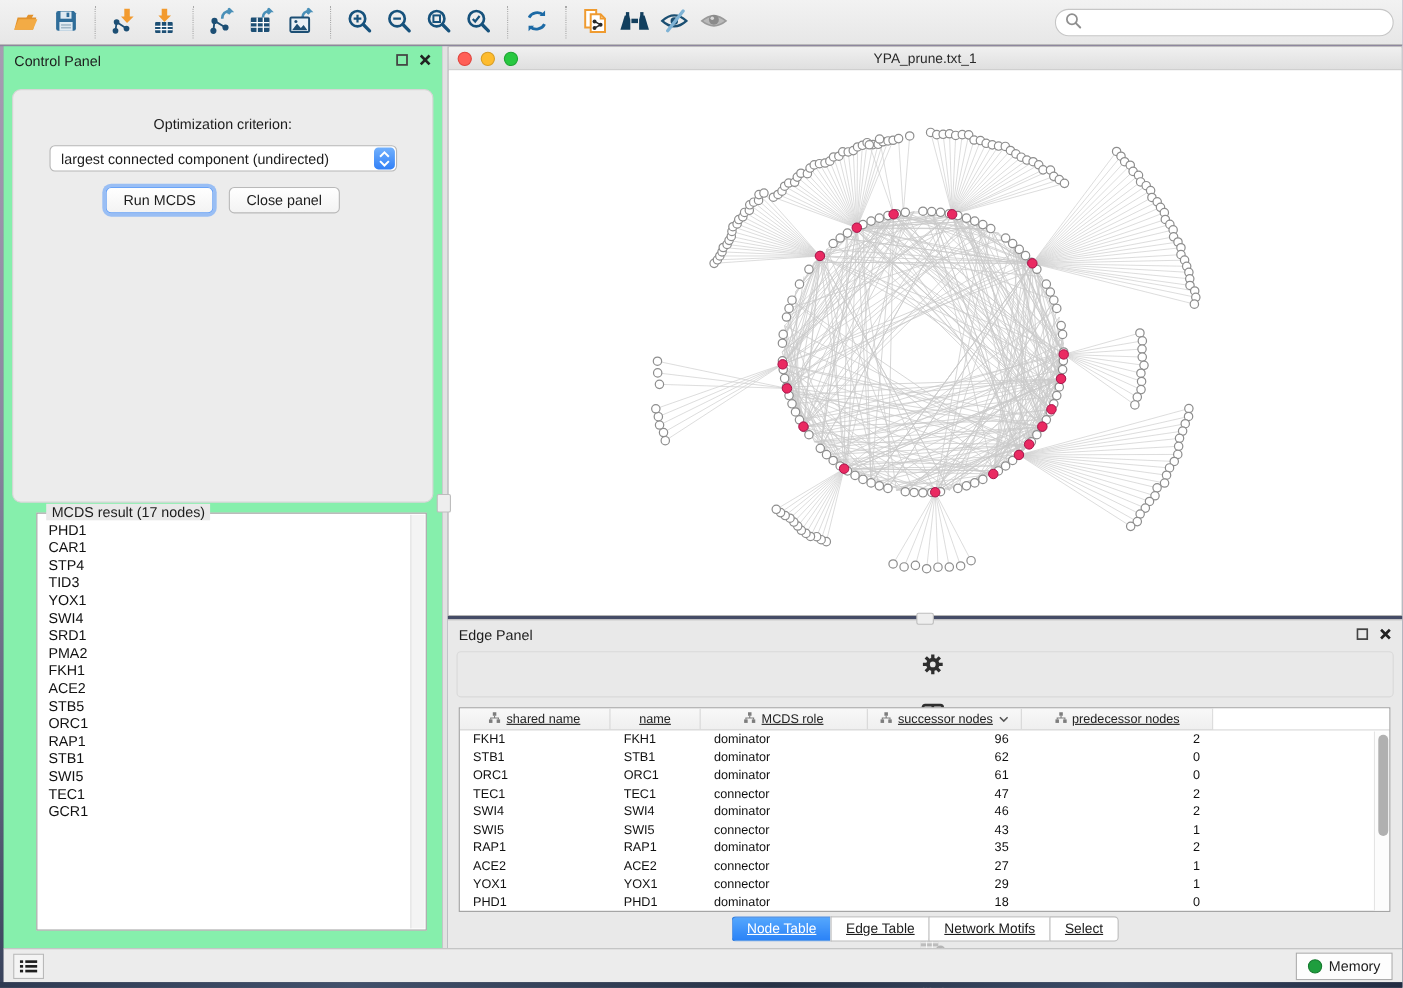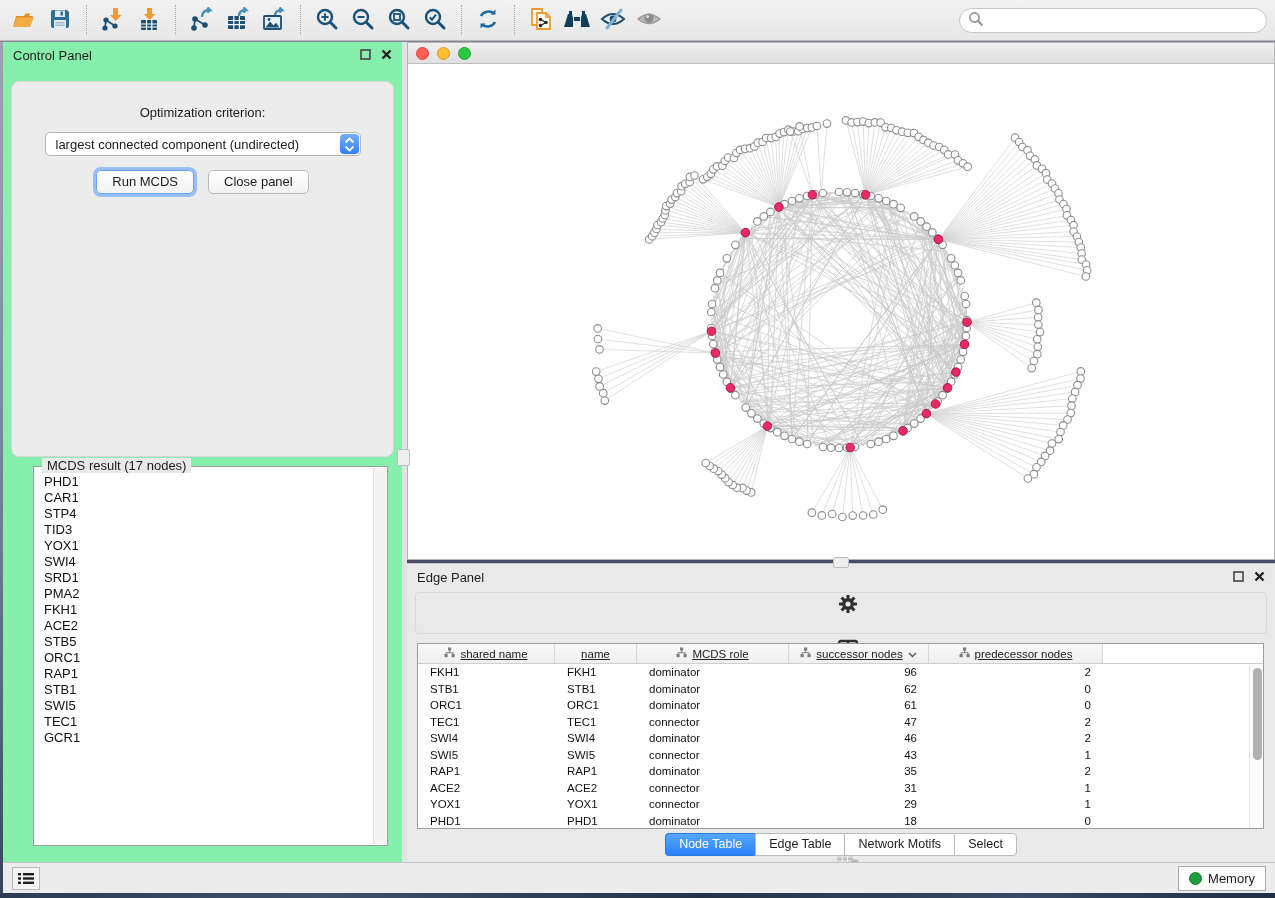--- a/index.html
+++ b/index.html
@@ -103,21 +103,21 @@
   .dt-hcell {
     display:flex; align-items:center; justify-content:center; gap:5px;
     font-size:11.5px; color:#222; border-right:1px solid #d8d8d8; overflow:hidden;text-decoration:underline;
   }
   .dt-row { display:flex; height:16.5px; align-items:center; }
   .dt-cell { font-size:11.5px; color:#111; padding:0 12px; overflow:hidden; white-space:nowrap; }
   .dt-cell.num { text-align:right; }
   .dt-scroll { position:absolute; top:21px; right:0; bottom:0; width:14px; background:#fcfcfc; border-left:1px solid #e4e4e4; }
   .dt-thumb { position:absolute; left:2.5px; top:3px; width:9px; height:92px; background:#b0b0b0; border-radius:5px; }
   .tp-tabs { position:absolute; left:0; right:0; top:269px; display:flex; justify-content:center; }
-  .tp-tab { background:#fff; border:1px solid #bcbcbc; border-right:none; padding:3px 13px 4px; font-size:12.5px; }
+  .tp-tab { background:#fff; border:1px solid #bcbcbc; border-right:none; padding:3px 13px 4px; font-size:12.5px;text-decoration:underline; }
   .tp-tab:first-child { border-radius:4px 0 0 4px; }
   .tp-tab:last-child { border-right:1px solid #bcbcbc; border-radius:0 4px 4px 0; }
   .tp-tab.active { background:linear-gradient(180deg,#55a7fd,#2a82f7); color:#fff; border-color:#2a7ae0; }
   
   .statusbar {
     position:absolute; left:3px; right:0; top:862px; height:31px; background:#ececec;
     border-top:1px solid #c2c2c2; display:flex; align-items:center; padding:0 9px;
   }
   .list-btn { width:28px; height:23px; border:1px solid #b9b9b9; background:#f4f4f4; display:flex; align-items:center; justify-content:center; }
   .memory-btn {
@@ -375,20 +375,21 @@
       </div>
     <div class="mcds-scroll"></div>
   </div>
 </div>
 
 <div class="vdivider"></div>
 <div class="vgrip"></div>
 
 <div class="network-window">
   <div class="net-titlebar">
+    <span class="net-title">YPA_prune.txt_1</span>
     <span class="tl red"></span>
     <span class="tl yellow"></span>
     <span class="tl green"></span>
   </div>
   <div class="net-canvas">
     <svg id="net-svg" width="866" height="495">
         <g stroke="#b9b9b9" stroke-width="0.7" opacity="0.75">
           <line x1="370.9" y1="143.0" x2="337.7" y2="343.6"></line>
           <line x1="370.9" y1="143.0" x2="492.7" y2="143.8"></line>
           <line x1="370.9" y1="143.0" x2="383.9" y2="375.0"></line>
@@ -1369,21 +1370,21 @@
           <div class="dt-cell" style="width: 137px;">RAP1</div>
           <div class="dt-cell" style="width: 82px;">RAP1</div>
           <div class="dt-cell" style="width: 152px;">dominator</div>
           <div class="dt-cell num" style="width: 140px;">35</div>
           <div class="dt-cell num" style="width: 174px;">2</div>
         </div>
         <div class="dt-row">
           <div class="dt-cell" style="width: 137px;">ACE2</div>
           <div class="dt-cell" style="width: 82px;">ACE2</div>
           <div class="dt-cell" style="width: 152px;">connector</div>
-          <div class="dt-cell num" style="width: 140px;">31</div>
+          <div class="dt-cell num" style="width: 140px;">27</div>
           <div class="dt-cell num" style="width: 174px;">1</div>
         </div>
         <div class="dt-row">
           <div class="dt-cell" style="width: 137px;">YOX1</div>
           <div class="dt-cell" style="width: 82px;">YOX1</div>
           <div class="dt-cell" style="width: 152px;">connector</div>
           <div class="dt-cell num" style="width: 140px;">29</div>
           <div class="dt-cell num" style="width: 174px;">1</div>
         </div>
         <div class="dt-row">

